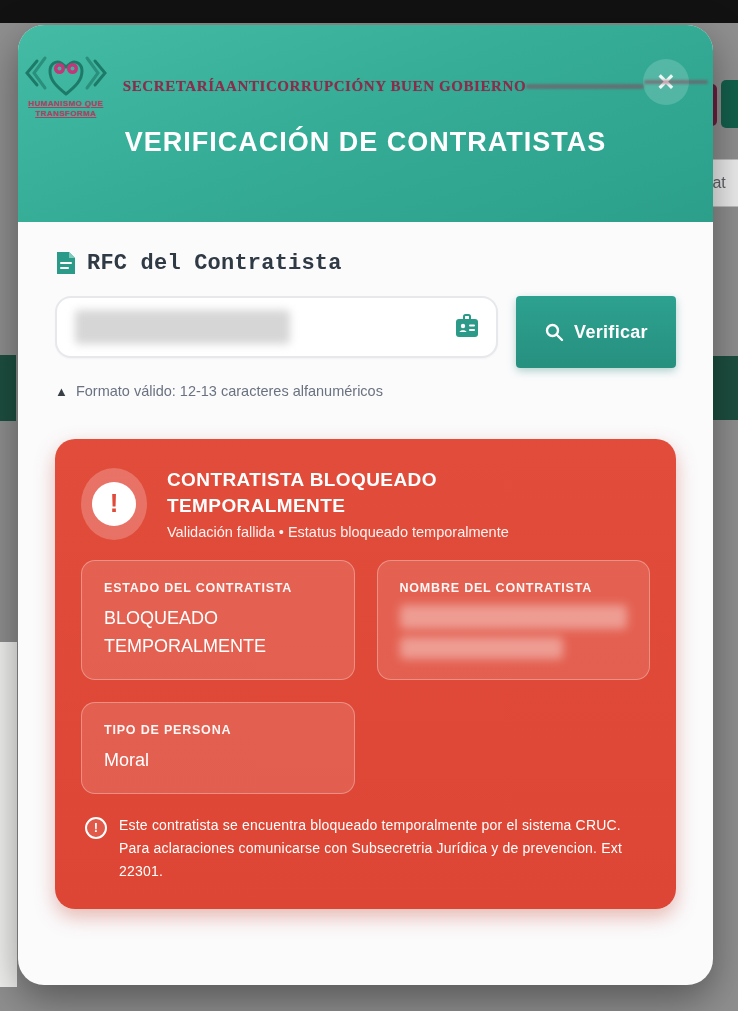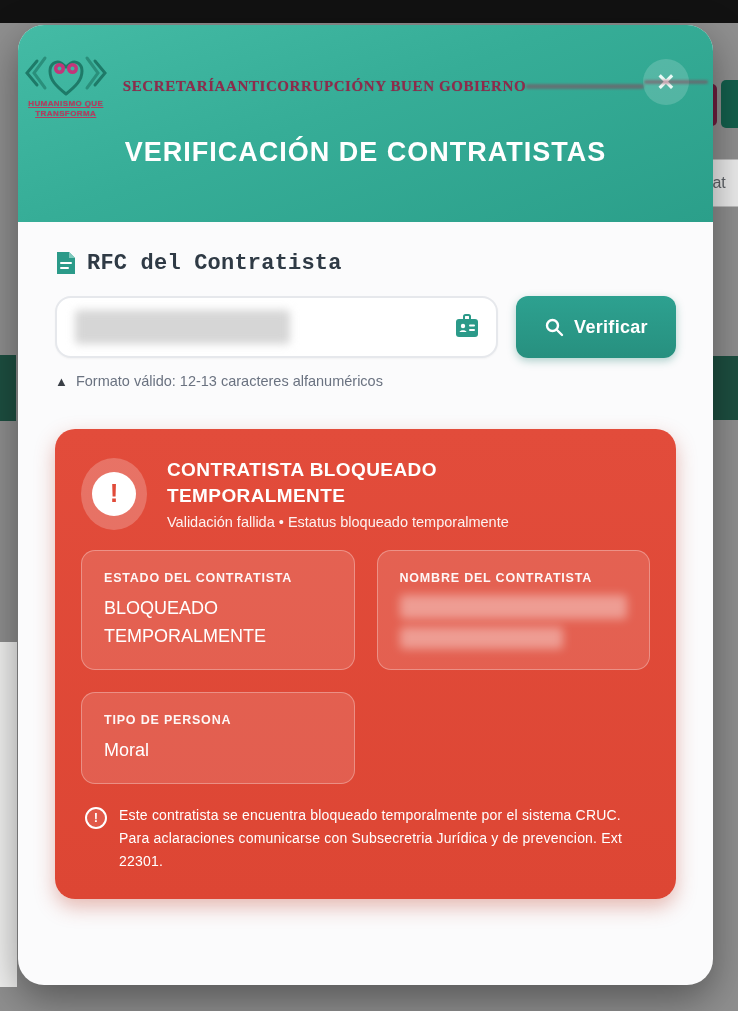--- a/index.html
+++ b/index.html
@@ -40,37 +40,37 @@
   .logo-small-text { margin-top:2px; text-align:center; font-weight:bold; color:#b93b5f;
     font-size:8px; letter-spacing:0.4px; line-height:1.25; text-transform:uppercase;
     text-shadow:0 0 1px rgba(120,20,60,0.35);text-decoration:underline; }
   .agency { display:flex; flex-direction:row;font-family:Liberation Serif, serif; }
   .agency .agency-line { font-weight:bold; color:#8e2b4b; font-size:15px; letter-spacing:0.6px;
     line-height:1.25; text-shadow:0 0 1px rgba(90,15,45,0.3); }
   .agency-sub-bar { margin-top:7px; width:118px; height:5px; border-radius:2px;
     background:rgba(150,50,80,0.45); filter:blur(1px); }
   .agency-sub-bar.second { margin-top:3px; width:64px; height:4px; }
 
-  .modal-title { margin-top:18px; text-align:center; color:#ffffff; font-size:27px;
+  .modal-title { margin-top:8px; text-align:center; color:#ffffff; font-size:27px;
     font-weight:bold; letter-spacing:1px; }
 
   
   .modal-body { padding:28px 37px 24px 37px; }
 
   .field-label-row { display:flex; align-items:center; gap:10px; margin-bottom:20px; }
   .field-label-row h2 { color:#2f3a45; font-size:22px; font-weight:bold; letter-spacing:0.2px;font-family:Liberation Mono, monospace; }
 
   .input-row { display:flex; gap:18px; align-items:stretch; }
   .rfc-input { flex:1; height:62px; background:#ffffff; border:2px solid #e6e8ec;
     border-radius:16px; display:flex; align-items:center; padding:0 14px 0 18px;
     box-shadow:0 1px 2px rgba(0,0,0,0.04); cursor:text; }
   .redacted { background:#d6d6d6; border-radius:4px; filter:blur(4px); }
   .rfc-redacted { width:215px; height:34px; }
   .rfc-input .spacer { flex:1; }
-  .verify-btn { width:160px; height:62px; border:none; border-radius:12px;
+  .verify-btn { width:160px; height:72px; border:none; border-radius:4px;
     background:linear-gradient(180deg,#2da190 0%, #27907f 100%);
     color:#ffffff; font-size:18px; font-weight:bold; letter-spacing:0.3px;
     display:flex; align-items:center; justify-content:center; gap:10px; cursor:pointer;
     box-shadow:0 3px 8px rgba(35,130,115,0.35); font-family:"Liberation Sans",sans-serif; }
 
   .helper { margin-top:15px; display:flex; align-items:center; gap:8px;
     color:#6a7280; font-size:14.5px; }
   .helper .tri { color:#3a3f46; font-size:13px; }
 
   

